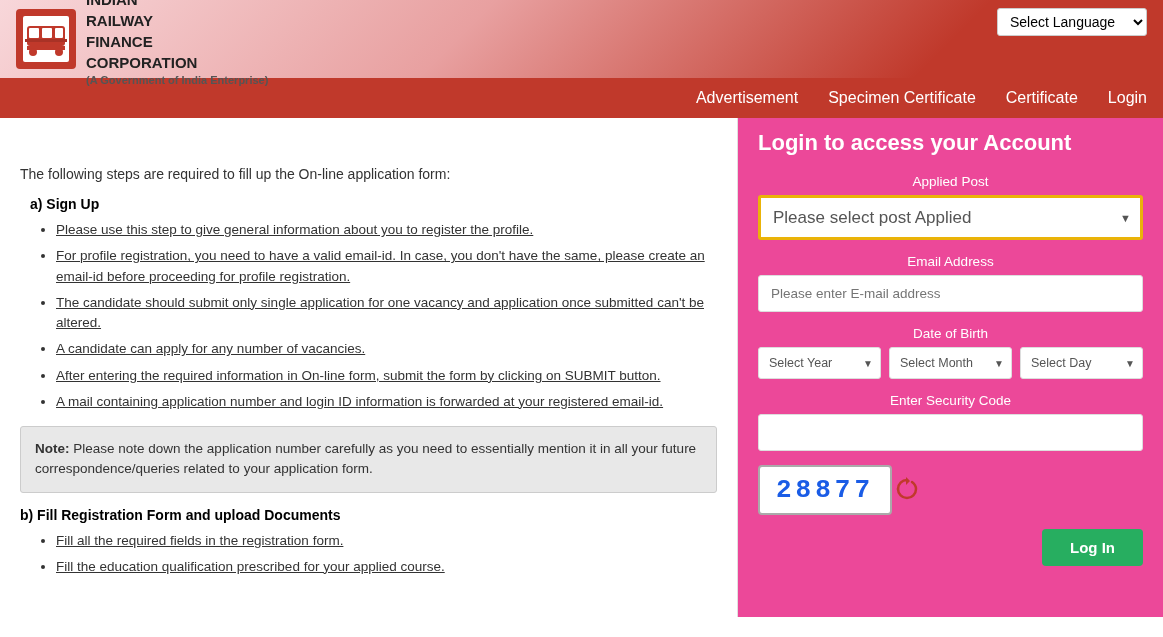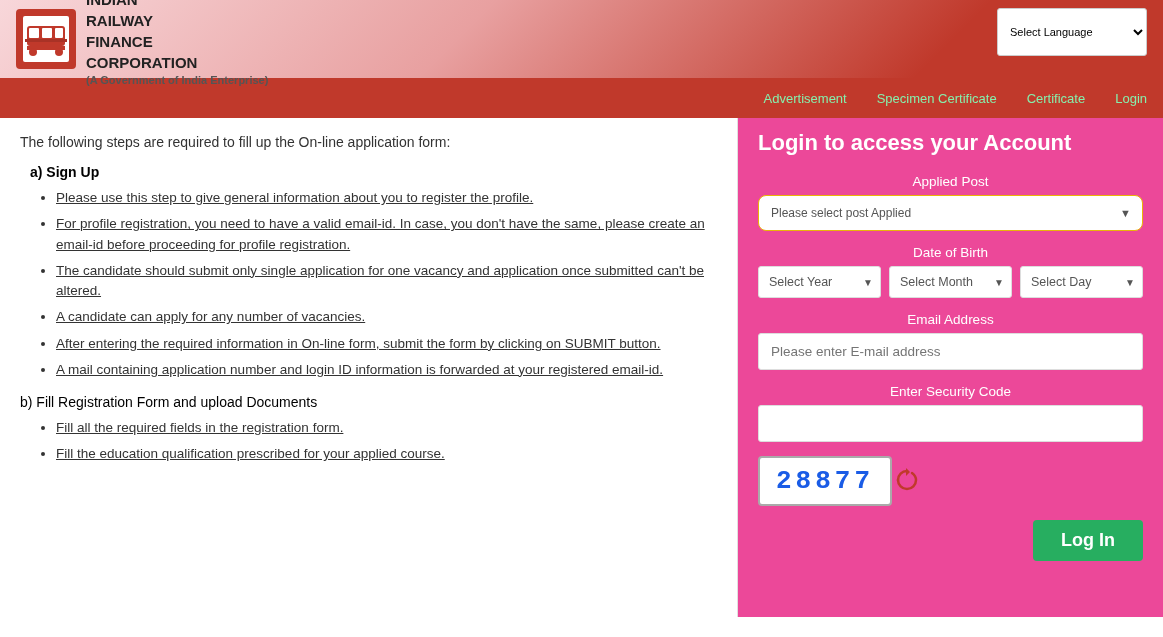--- a/index.html
+++ b/index.html
@@ -38,43 +38,43 @@
       line-height: 1.4;
     }
     .logo-text .title { font-size: 15px; color: #222; }
     .logo-text .subtitle { font-size: 11px; color: #555; }
     .lang-select {
       position: absolute;
       top: 8px;
       right: 16px;
     }
     .lang-select select {
-      padding: 16px 8px;
-      font-size: 11px;
+      padding: 4px 8px;
+      font-size: 14px;
       border: 1px solid #ccc;
       border-radius: 3px;
       background: #fff;
       cursor: pointer;
       width: 150px;
     }
 
     
     .nav {
       background: #c0392b;
       display: flex;
       justify-content: flex-end;
       align-items: center;
       padding: 0 16px;
       height: 40px;
       gap: 30px;
     }
     .nav a {
-      color: #86efac;
+      color: #ffffff;
       text-decoration: none;
-      font-size: 13px;
+      font-size: 16px;
       cursor: pointer;
     }
 
     
     .main {
       display: flex;
       height: calc(637px - 90px - 40px - 8px);
       min-height: 400px;
     }
 
@@ -87,20 +87,21 @@
       position: relative;
     }
     .left-panel::-webkit-scrollbar { width: 8px; }
     .left-panel::-webkit-scrollbar-track { background: #f1f1f1; }
     .left-panel::-webkit-scrollbar-thumb { background: #ccc; border-radius: 4px; }
 
     .intro-text {
       color: #333;
       margin-bottom: 14px;
       font-size: 14px;
+      margin-top: 32px;
     }
     .section-heading {
       font-weight: bold;
       font-size: 14px;
       margin-bottom: 8px;
       margin-left: 10px;
     }
     .bullet-list {
       list-style: disc;
       padding-left: 36px;
@@ -120,21 +121,21 @@
       border-radius: 3px;
       margin-bottom: 14px;
       font-size: 13.5px;
       color: #333;
       line-height: 1.5;
     }
     .note-box .note-label {
       font-weight: bold;
     }
     .section-b {
-      font-weight: normal;
+      font-weight: bold;
       font-size: 14px;
       margin-bottom: 8px;
     }
 
     
     .right-panel {
       width: 425px;
       background: #ec4899;
       padding: 12px 20px;
       overflow-y: auto;
@@ -161,23 +162,23 @@
       padding: 10px 12px;
       border: 1px solid #ddd;
       border-radius: 3px;
       font-size: 13.5px;
       background: #fff;
       color: #999;
     }
     .applied-post-select {
       width: 100%;
       padding: 10px 12px;
-      border: 1px solid #eab308;
-      border-radius: 8px;
-      font-size: 12px;
+      border: 3px solid #eab308;
+      border-radius: 3px;
+      font-size: 17px;
       background: #fff;
       color: #555;
       appearance: none;
       -webkit-appearance: none;
       cursor: pointer;
       position: relative;
     }
     .select-wrapper {
       position: relative;
     }
@@ -257,21 +258,21 @@
       color: #c0392b;
       display: flex;
       align-items: center;
       justify-content: center;
     }
     .login-btn {
       background: #27ae60;
       color: #fff;
       border: none;
       padding: 10px 28px;
-      font-size: 18px;
+      font-size: 15px;
       font-weight: bold;
       border-radius: 4px;
       cursor: pointer;
       float: right;
       text-align: center;
     }
     .clearfix::after { content: ''; display: table; clear: both; }
   </style>
 </head>
 <body>
@@ -328,38 +329,47 @@
     <div class="section-heading">a) Sign Up</div>
     <ul class="bullet-list">
       <li>Please use this step to give general information about you to register the profile.</li>
       <li>For profile registration, you need to have a valid email-id. In case, you don't have the same, please create an email-id before proceeding for profile registration.</li>
       <li>The candidate should submit only single application for one vacancy and application once submitted can't be altered.</li>
       <li>A candidate can apply for any number of vacancies.</li>
       <li>After entering the required information in On-line form, submit the form by clicking on SUBMIT button.</li>
       <li>A mail containing application number and login ID information is forwarded at your registered email-id.</li>
     </ul>
 
+    <div class="note-box">
+      <span class="note-label">Note:</span>
+      <span> Please note down the application number carefully as you need to essentially mention it in all your future correspondence/queries related to your application form.</span>
+    </div>
 
     <div class="section-b">b) Fill Registration Form and upload Documents</div>
     <ul class="bullet-list">
       <li>Fill all the required fields in the registration form.</li>
       <li>Fill the education qualification prescribed for your applied course.</li>
     </ul>
   </div>
 
   <div class="right-panel">
     <div class="login-title">Login to access your Account</div>
 
     <div class="form-group">
       <label class="form-label">Applied Post</label>
       <div class="select-wrapper">
         <select class="applied-post-select">
           <option>Please select post Applied</option>
         </select>
       </div>
+    </div>
+
+    <div class="form-group">
+      <label class="form-label">Email Address</label>
+      <input type="email" class="form-input" placeholder="Please enter E-mail address" style="">
     </div>
 
     <div class="form-group">
       <label class="form-label">Date of Birth</label>
       <div class="dob-row">
         <div class="dob-select-wrapper">
           <select>
             <option>Select Year</option>
           </select>
         </div>
@@ -370,25 +380,20 @@
         </div>
         <div class="dob-select-wrapper">
           <select>
             <option>Select Day</option>
           </select>
         </div>
       </div>
     </div>
 
     <div class="form-group">
-      <label class="form-label">Email Address</label>
-      <input type="email" class="form-input" placeholder="Please enter E-mail address" style="">
-    </div>
-
-    <div class="form-group">
       <label class="form-label">Enter Security Code</label>
       <input type="text" class="security-input" value="" style="">
     </div>
 
     <div class="captcha-row">
       <div class="captcha-box">28877</div>
       <button class="refresh-btn" title="Refresh captcha">
         <svg width="30" height="30" viewBox="0 0 30 30" fill="none">
           <path d="M15 5 C10 5 6 9 6 14" stroke="#c0392b" stroke-width="2.5" stroke-linecap="round" fill="none"></path>
           <path d="M6 14 C6 19 10 23 15 23 C20 23 24 19 24 14 C24 11 22 8.5 20 7" stroke="#c0392b" stroke-width="2.5" stroke-linecap="round" fill="none"></path>

